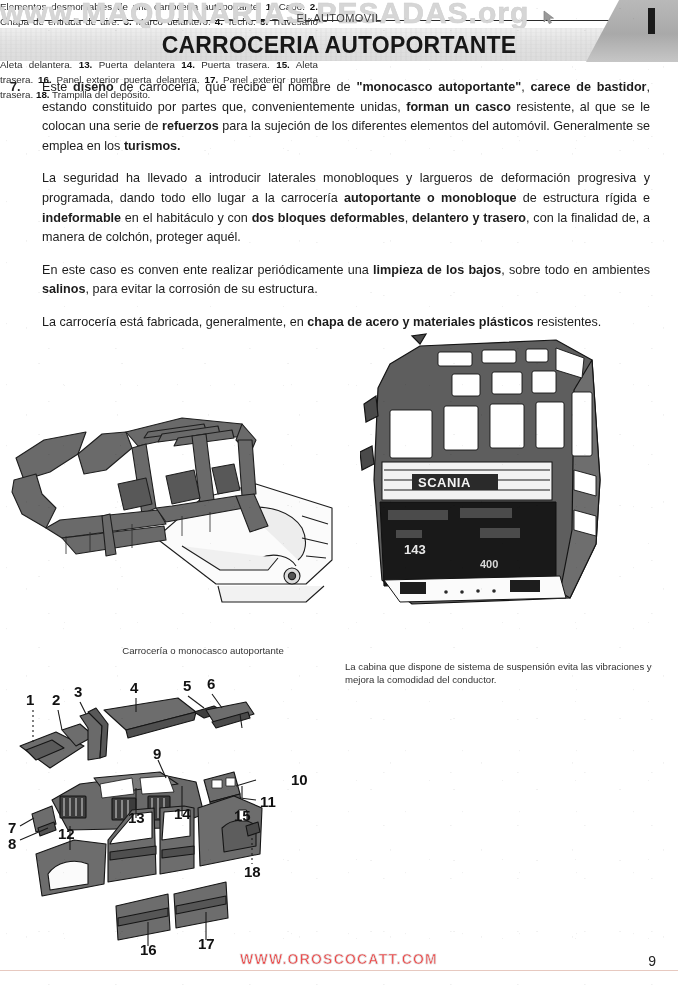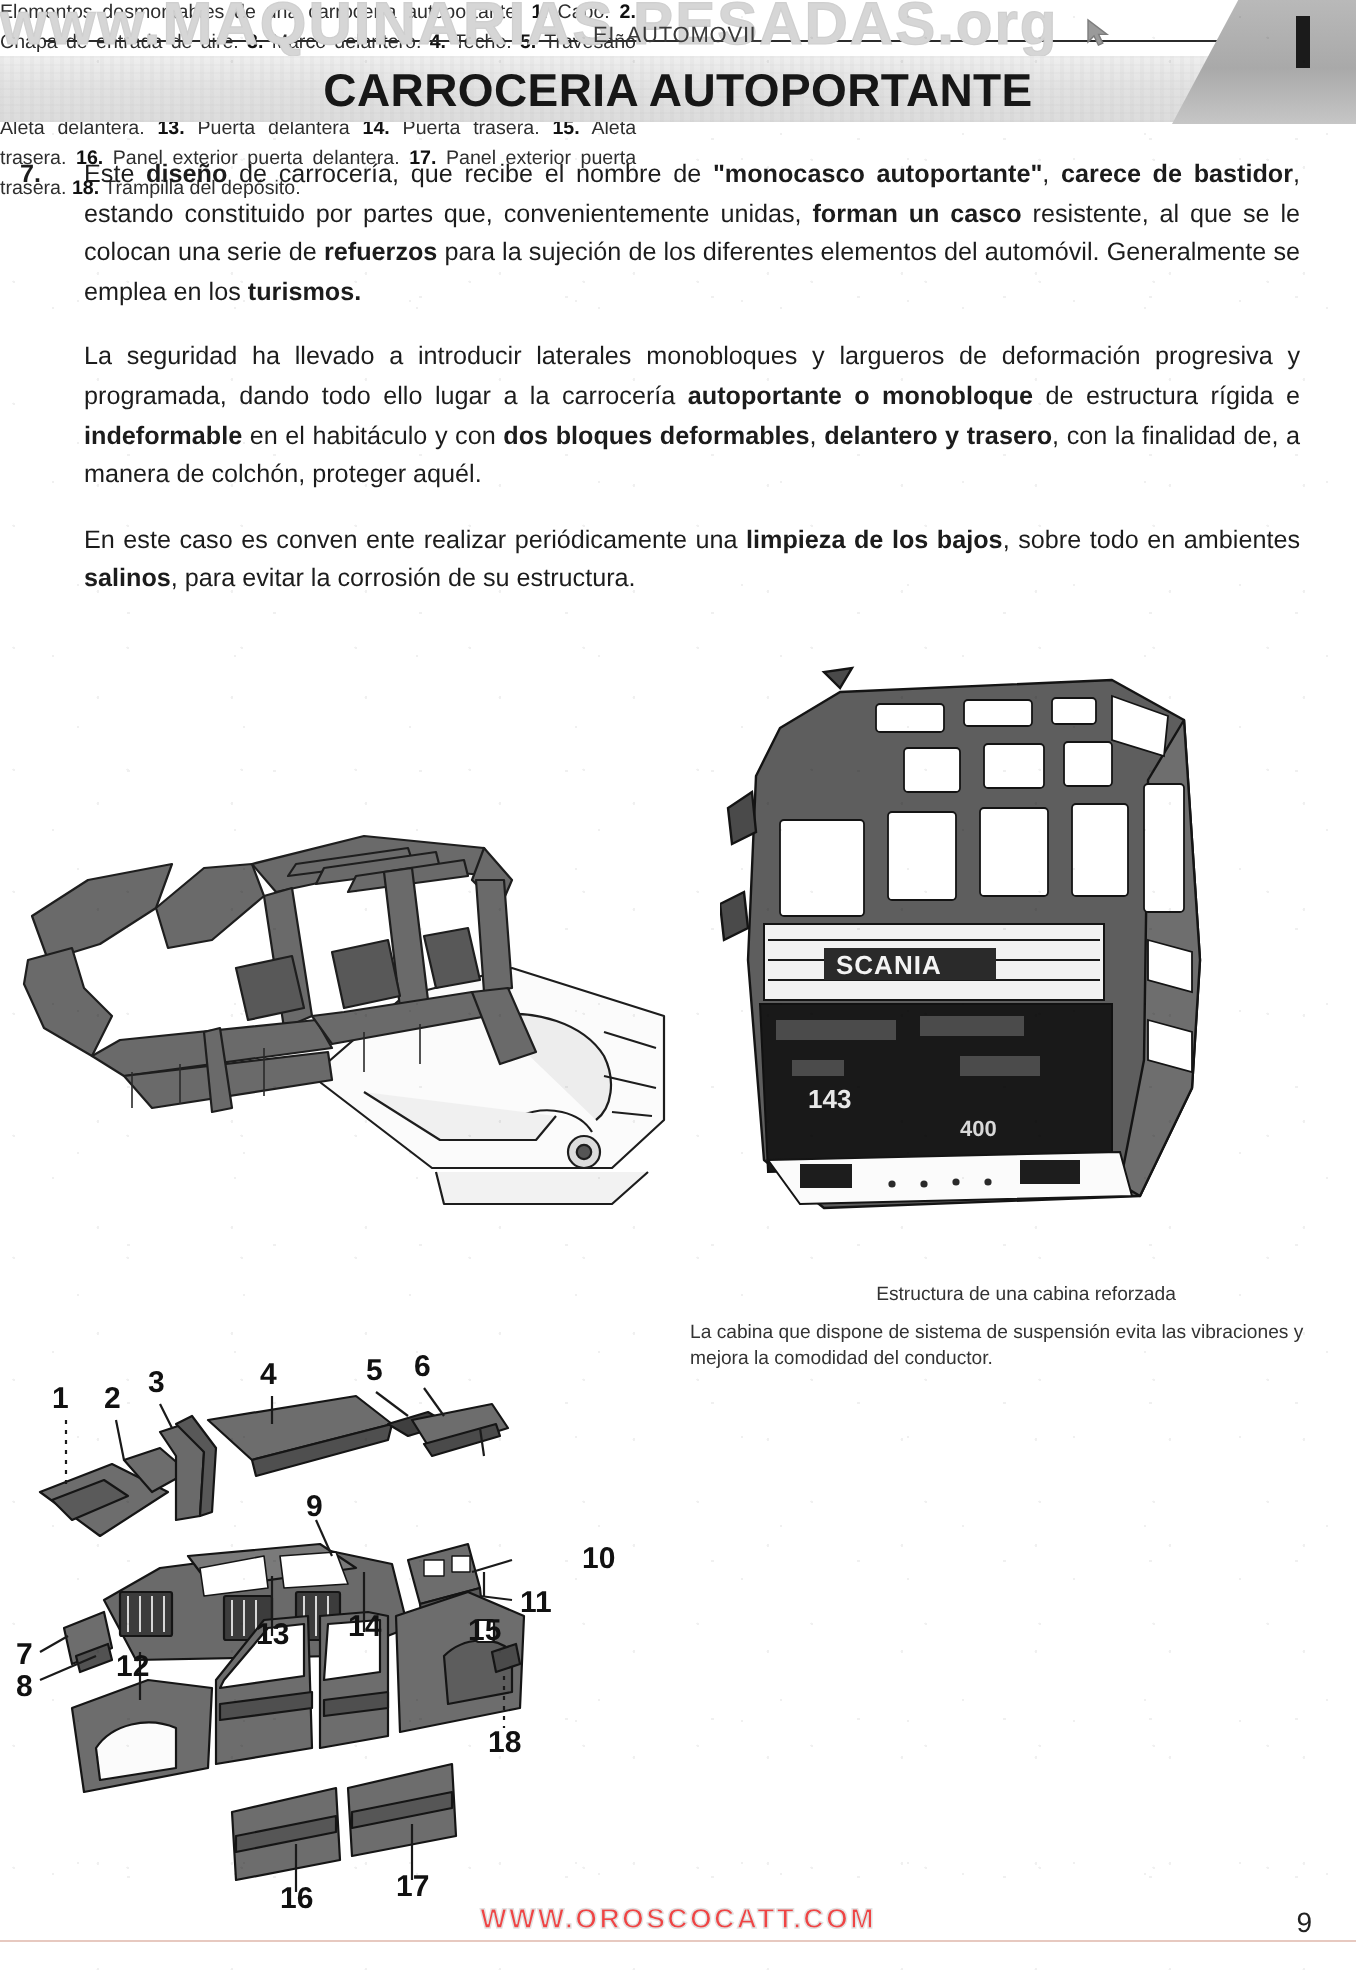--- a/index.html
+++ b/index.html
@@ -255,20 +255,23 @@
     <p class="para p-first">
       <span class="p-num">7.</span>
       <span class="rich"><span>Este </span><b>diseño</b><span> de carrocería, que recibe el nombre de </span><b>"monocasco autoportante"</b><span>, </span><b>carece de bastidor</b><span>, estando constituido por partes que, convenientemente unidas, </span><b>forman un casco</b><span> resistente, al que se le colocan una serie de </span><b>refuerzos</b><span> para la sujeción de los diferentes elementos del automóvil. Generalmente se emplea en los </span><b>turismos.</b></span>
     </p>
     <p class="para p-rest">
       <span class="rich"><span>La seguridad ha llevado a introducir laterales monobloques y largueros de deformación progresiva y programada, dando todo ello lugar a la carrocería </span><b>autoportante o monobloque</b><span> de estructura rígida e </span><b>indeformable</b><span> en el habitáculo y con </span><b>dos bloques deformables</b><span>, </span><b>delantero y trasero</b><span>, con la finalidad de, a manera de colchón, proteger aquél.</span></span>
     </p>
     <p class="para p-rest">
       <span class="rich"><span>En este caso es conven ente realizar periódicamente una </span><b>limpieza de los bajos</b><span>, sobre todo en ambientes </span><b>salinos</b><span>, para evitar la corrosión de su estructura.</span></span>
     </p>
+    <p class="para p-rest">
+      <span class="rich"><span>La carrocería está fabricada, generalmente, en </span><b>chapa de acero y materiales plásticos</b><span> resistentes.</span></span>
+    </p>
   </div>
 
   <div class="fig-monocasco">
     <svg width="330" height="240" viewBox="0 0 330 240">
       <g stroke="#1d1d1d" stroke-width="1.1" fill="none" stroke-linejoin="round">
 
         <path d="M150,150 L210,196 L300,196 L326,172 L326,120 L250,96 L196,110 Z" fill="#fbfbfb"></path>
         <path d="M212,198 L216,214 L300,214 L318,198" fill="#f2f2f2"></path>
         <path d="M238,120 C262,116 286,124 296,140 C302,152 300,166 292,172" fill="#ededed"></path>
         <path d="M254,170 C268,164 284,168 290,178"></path>
@@ -310,20 +313,21 @@
         <path d="M206,80 L228,76 L234,102 L212,106 Z" fill="#585858"></path>
       </g>
 
       <g stroke="#2a2a2a" stroke-width="0.8" fill="none">
         <path d="M60,148 L60,166 M84,144 L84,164 M126,136 L126,160"></path>
         <path d="M176,128 L176,148 M204,124 L204,144"></path>
       </g>
     </svg>
   </div>
 
+  <div class="caption cap-monocasco">Carrocería o monocasco autoportante</div>
 
   <div class="fig-cabina">
     <svg width="300" height="300" viewBox="0 0 300 300">
 
       <g stroke="#141414" stroke-width="1.2" stroke-linejoin="round">
         <path d="M18,58 L30,34 L60,16 L196,10 L232,30 L240,150 L236,214 L210,268
                  L52,274 L22,250 L14,150 Z" fill="#5e5e5e"></path>
 
         <path d="M232,30 L240,150 L236,214 L210,268 L200,262 L212,200 L214,60 Z" fill="#6e6e6e"></path>
       </g>
@@ -377,21 +381,20 @@
       </g>
 
       <g stroke="#141414" stroke-width="1.2" fill="#4a4a4a">
         <path d="M16,66 L4,74 L6,92 L18,86 Z"></path>
         <path d="M12,116 L0,122 L2,140 L14,134 Z"></path>
         <path d="M60,14 L52,6 L66,4 Z"></path>
       </g>
     </svg>
   </div>
 
-  <div class="caption cap-cabina-title">Estructura de una cabina reforzada</div>
   <div class="caption cap-cabina-body">La cabina que dispone de sistema de suspensión evita las vibraciones y mejora la comodidad del conductor.</div>
 
   <div class="fig-exploded">
     <svg width="300" height="290" viewBox="0 0 300 290">
       <g stroke="#151515" stroke-width="1.1" stroke-linejoin="round">
 
         <path d="M12,78 L48,64 L76,78 L42,100 Z" fill="#6d6d6d"></path>
         <path d="M18,82 L44,72 L56,80 L28,92 Z" fill="#5a5a5a"></path>
 
         <path d="M54,62 L72,56 L86,68 L68,78 Z" fill="#6d6d6d"></path>

